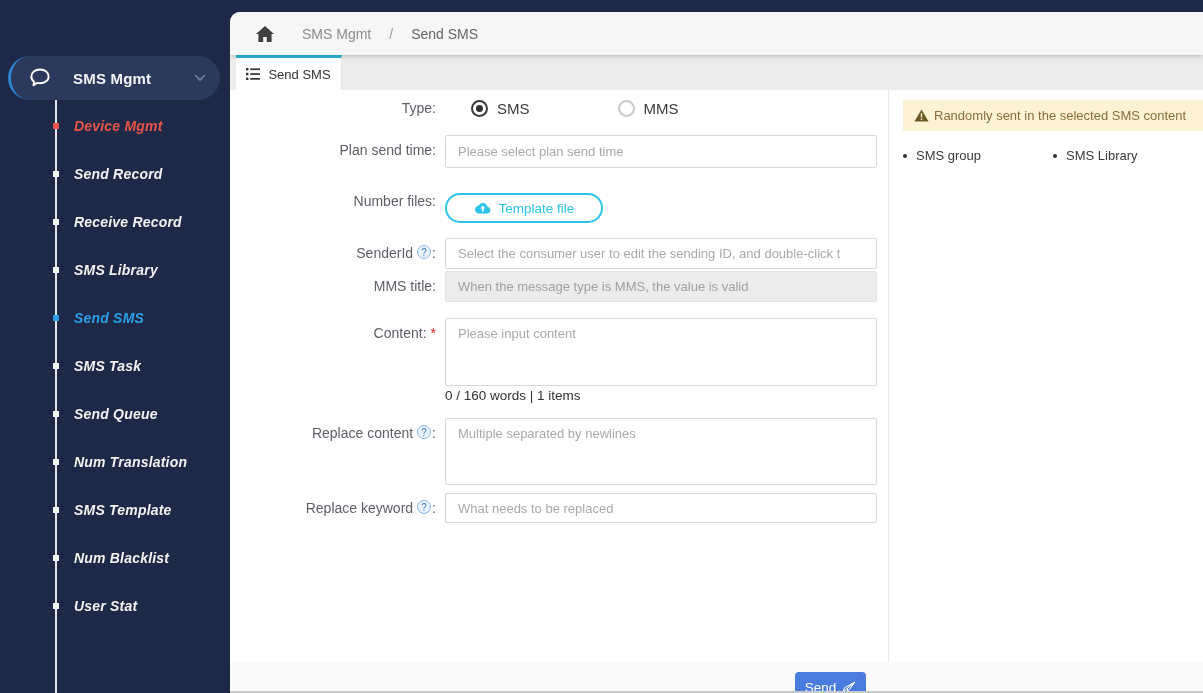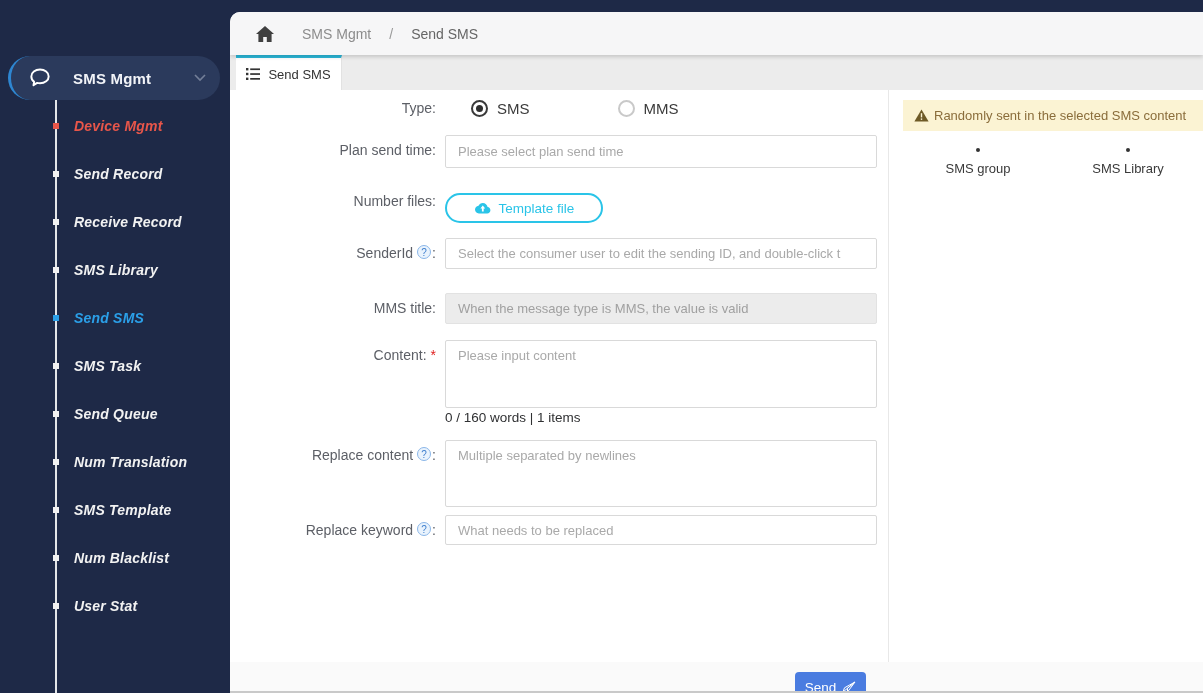--- a/index.html
+++ b/index.html
@@ -74,37 +74,37 @@
   .row-plan { margin-top:15px; } .row-plan .txt { height:33px; }
   .row-number { margin-top:17px; } .row-number .ta { height:62px; }
   .row-files { margin-top:19px; }
   .row-files .flabel { line-height:28px; }
   .upload-btn { width:287px; height:28px; background:#dcdcdc; border:1px solid #d0d0d0; border-radius:2px;
     font-size:13px; color:#333; cursor:pointer; font-family:"Liberation Sans", sans-serif; }
   .template-btn { margin-top:6px; width:158px; height:30px; background:#fff;
     border:2px solid #2ac4e8; border-radius:16px; display:flex; align-items:center; justify-content:center;
     gap:8px; color:#2ac4e8; font-size:13.5px; cursor:pointer; }
   .row-sender { margin-top:15px; } .row-sender .txt { height:31px; }
-  .row-mms { margin-top:24px; } .row-mms .txt { height:31px; }
+  .row-mms { margin-top:2px; } .row-mms .txt { height:31px; }
   .row-content { margin-top:16px; } .row-content .ta { height:68px; }
   .req { color:#e02020; font-size:14px; margin-left:4px; }
   .counter { margin-top:2px; font-size:13.5px; color:#303133; }
   .row-rk { margin-top:8px; } .row-rk .txt { height:30px; }
   .row-rc { margin-top:15px; } .row-rc .ta { height:67px; }
 
   .help { display:inline-block; width:14px; height:14px; border-radius:50%;
     border:1px solid #8ab6e8; background:#e9f3fd; color:#3f7fce; font-size:10px;
     line-height:13px; text-align:center; vertical-align:2px; margin:0 1px 0 4px; cursor:pointer; }
 
   
   .warnbox { margin-top:10px; height:31px; background:#fbf3d3; display:flex; align-items:center;
     gap:5px; padding-left:11px; font-size:13px; color:#8a6d3b; }
   .side-list { margin-top:17px; display:flex; }
   .side-item { display:flex; align-items:center; gap:9px; font-size:13px; color:#3a3a3a;
-    width:150px; cursor:pointer;flex-direction:column; }
+    width:150px; cursor:pointer; }
   .dotb { width:4px; height:4px; border-radius:50%; background:#333; }
 
   
   .footer { position:absolute; left:0; right:0; top:650px; height:31px; background:#fafafa; }
   .send-btn { position:absolute; left:565px; top:10px; width:71px; height:30px;
     background:#4a7ce0; border:none; border-radius:4px; color:#fff; font-size:13.5px;
     display:flex; align-items:center; justify-content:center; gap:6px; cursor:pointer;
     font-family:"Liberation Sans", sans-serif; }
   .bottom-line { position:absolute; left:0; right:0; bottom:0; height:2px; background:#c9c9c9; z-index:6; }
 

